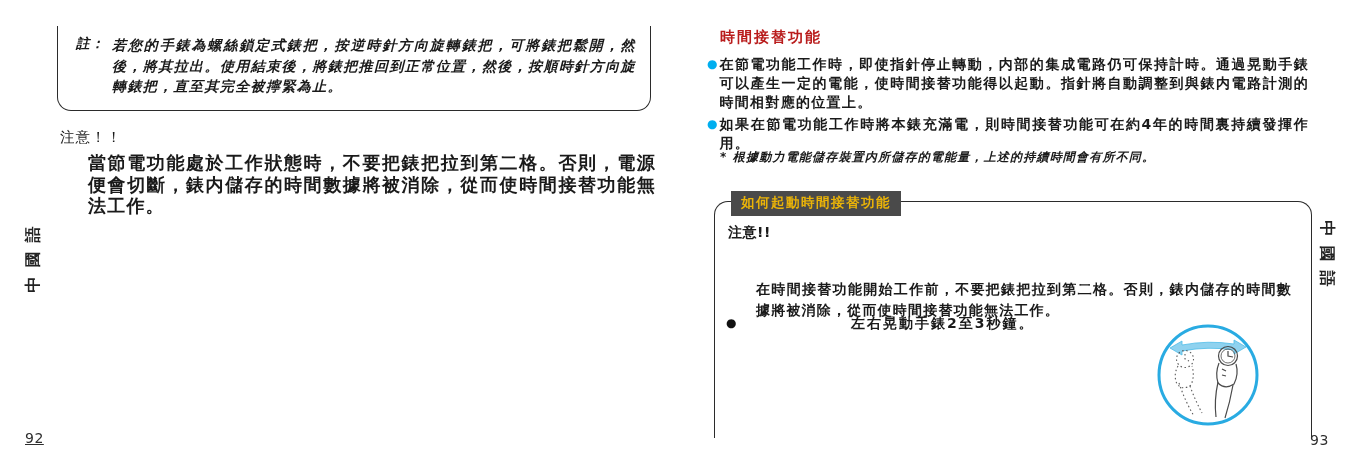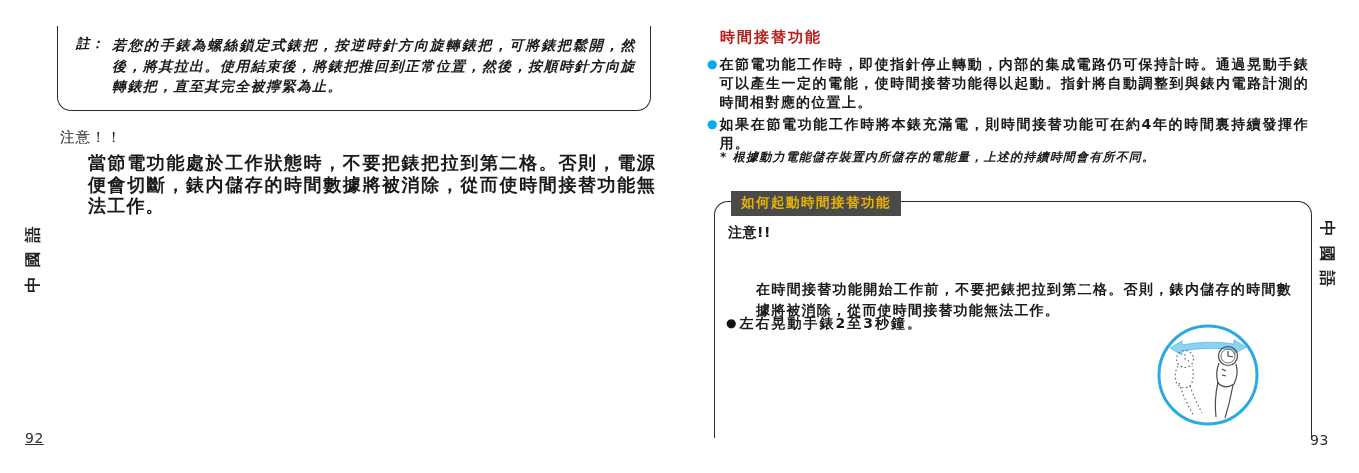--- a/index.html
+++ b/index.html
@@ -62,21 +62,21 @@
     left:731px;top:191px;background:#4a4a4a;color:#eab308;
     padding:3px 10px 4px 10px;font-size:13.5px;font-weight:700;letter-spacing:1.5px;
   }
   .proc-caution-title{left:728px;top:224px;font-size:14px;font-weight:700;letter-spacing:0.5px;text-align:right;}
   .proc-caution-text{
     left:756px;top:246px;width:536px;font-size:14px;line-height:20.5px;
     font-weight:700;letter-spacing:1.2px;text-align:justify;margin-top:33px;
   }
   .step-row{left:726px;top:314px;width:420px;}
   .step-dot{flex:0 0 auto;font-size:12px;line-height:19px;color:#111;margin-right:3px;}
-  .step-text{flex:1 1 auto;font-size:14px;line-height:19px;font-weight:700;letter-spacing:2px;}
+  .step-text{flex:1 1 auto;font-size:14px;line-height:19px;font-weight:700;letter-spacing:2px;text-align:center;}
   .illus{left:1156px;top:323px;width:104px;height:104px;}
 </style>
 </head>
 <body>
 
 <div>
 
   <div class="abs note-box"></div>
   <div class="abs note-label">註：</div>
   <div class="abs note-text">若您的手錶為螺絲鎖定式錶把，按逆時針方向旋轉錶把，可將錶把鬆開，然後，將其拉出。使用結束後，將錶把推回到正常位置，然後，按順時針方向旋轉錶把，直至其完全被擰緊為止。</div>

